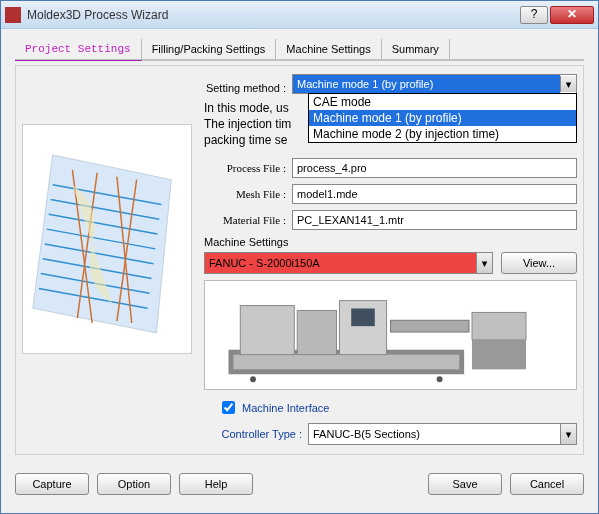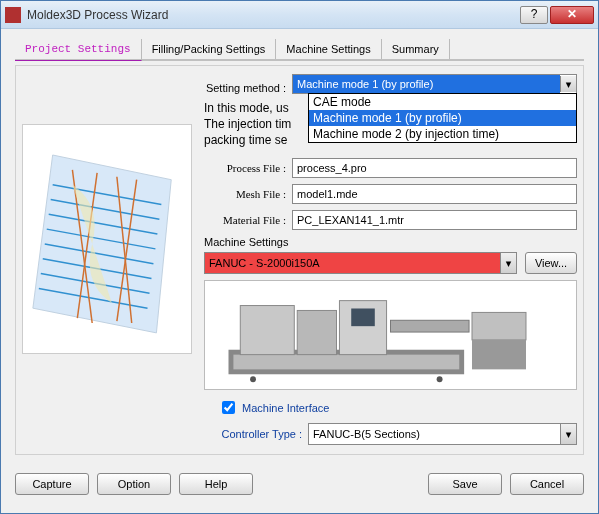--- a/index.html
+++ b/index.html
@@ -174,21 +174,21 @@
   }
   .combo .val { flex:1; padding:0 4px; }
   .combo .arrow {
     width:16px;
     text-align:center;
     border-left:1px solid #888;
     background: linear-gradient(#f0f0f0,#d0d0d0);
     line-height:20px;
   }
   .view-btn {
-    width: 52px;
+    width: 76px;
     height: 22px;
     border:1px solid #888;
     background: linear-gradient(#fff,#dcdcdc);
     border-radius:3px;
     text-align:center;
     line-height:20px;
     cursor:pointer;
   }
 
   .machine-img {

